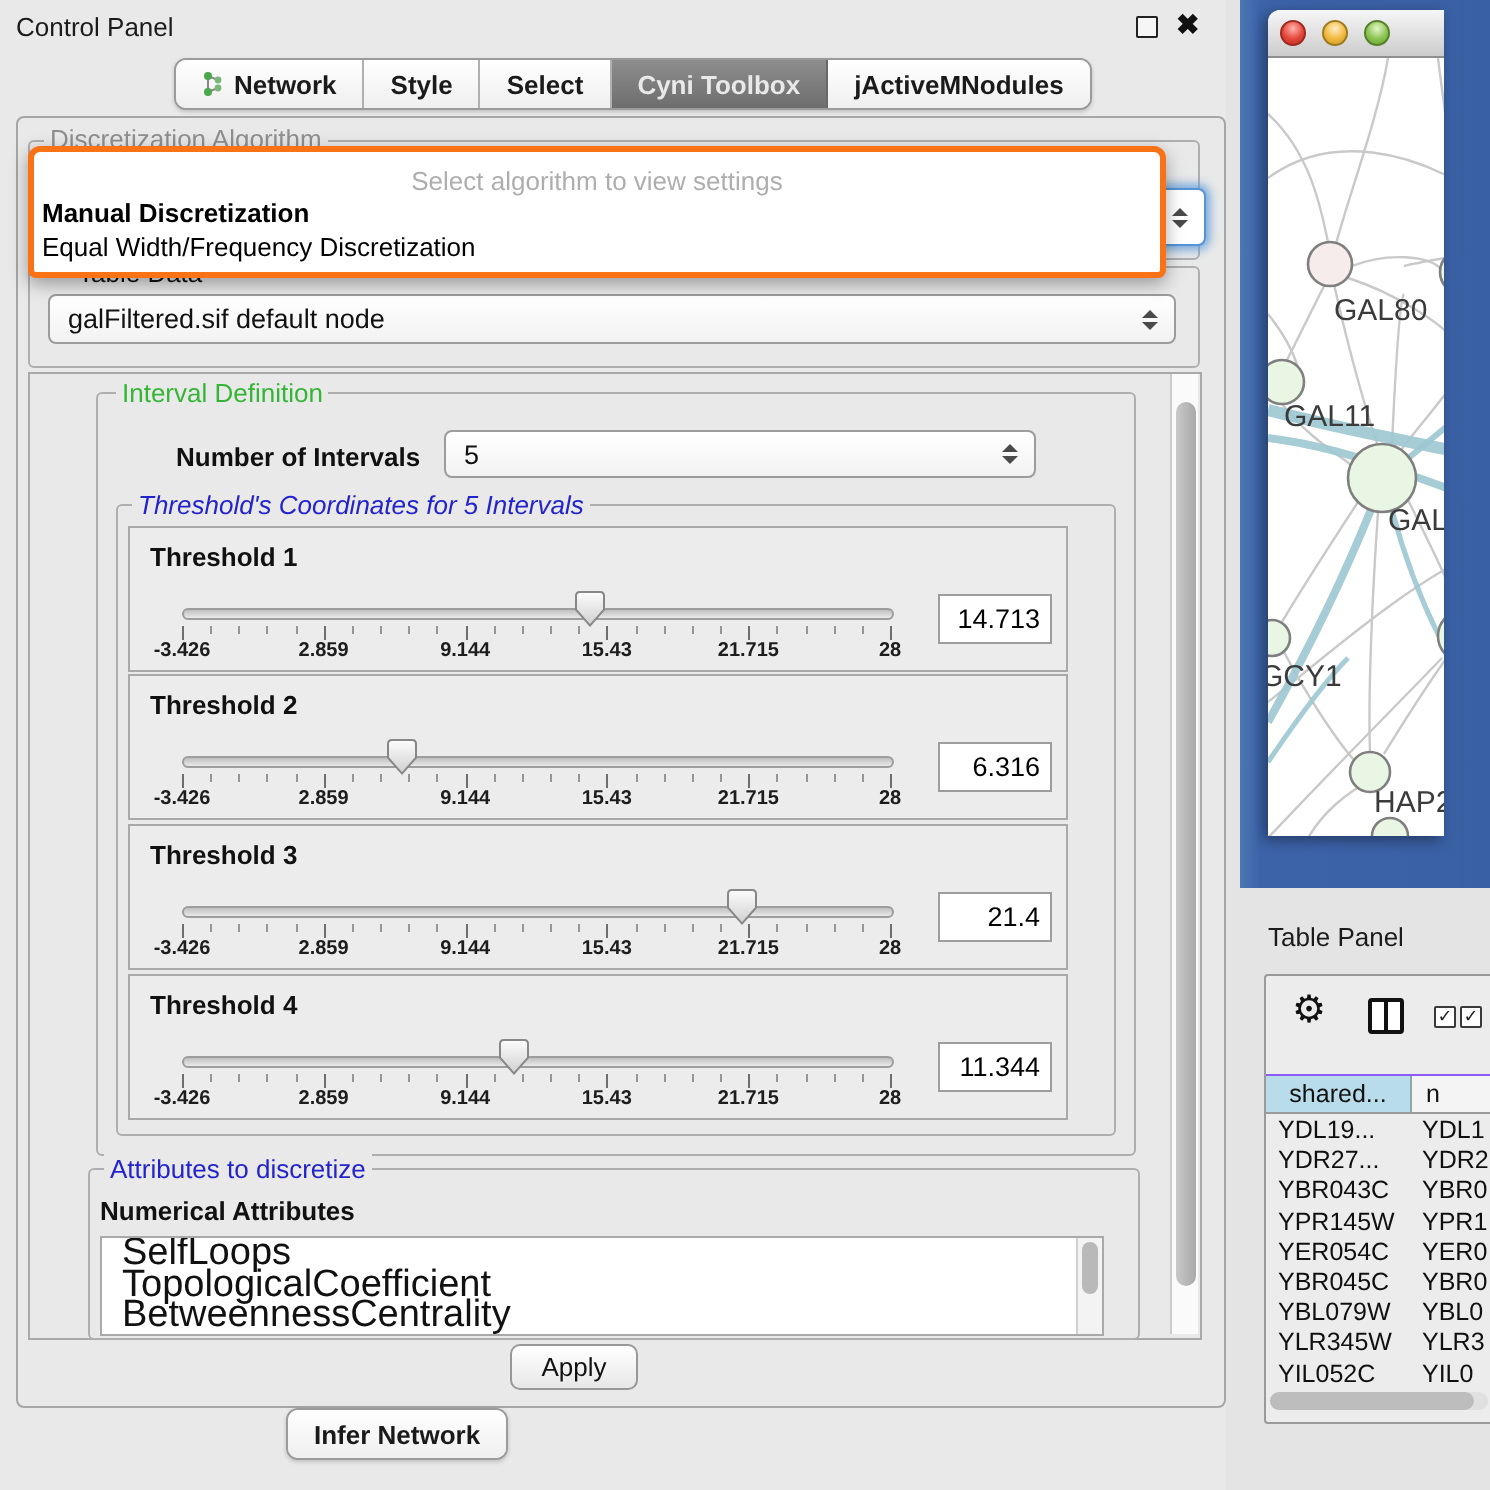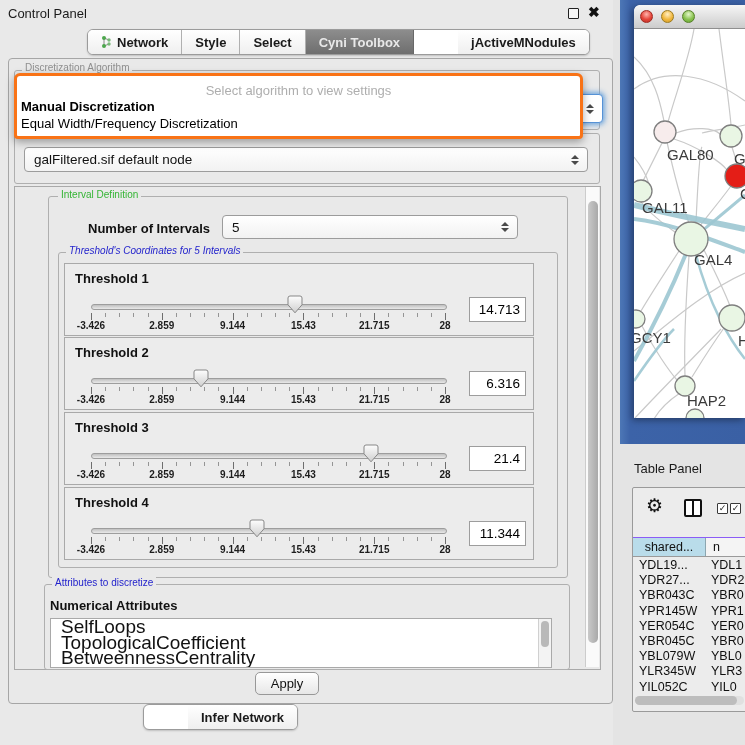--- a/index.html
+++ b/index.html
@@ -10,25 +10,25 @@
   }
   
   .left-panel{position:absolute;top:0;left:0;width:613px;height:745px;background:#e9e9e9;border-right:1px solid #bcbcbc;}
   .cp-title{position:absolute;left:8px;top:6px;font-size:13px;color:#1b1b1b;}
   .float-icon{position:absolute;left:568px;top:8px;width:9px;height:9px;border:1.5px solid #222;border-radius:1px;background:#f6f6f6;}
   .close-icon{position:absolute;left:588px;top:4px;font-size:14px;font-weight:bold;color:#111;}
   .tabbar{position:absolute;display:flex;border:1px solid #9b9b9b;border-radius:6px;overflow:hidden;background:#fff;box-shadow:0 1px 2px rgba(0,0,0,.18);height:24px;}
   .tabbar.top{top:29px;left:87px;}
   .tabbar.bottom{top:704px;left:143px;}
   .tab{padding:0 13px;display:flex;align-items:center;gap:5px;font-size:13px;font-weight:bold;color:#1a1a1a;border-right:1px solid #b0b0b0;background:linear-gradient(#ffffff,#efefef);white-space:nowrap;}
-  .tab:last-child{border-right:none;margin-left:44px;}
+  .tab:last-child{border-right:none;}
   .tab.active{background:linear-gradient(#8d8d8d,#6e6e6e);color:#e9e9e9;border-right-color:#686868;}
   .outer-panel{position:absolute;top:58px;left:8px;width:603px;height:644px;border:1px solid #a6a6a6;border-radius:4px;background:#e9e9e9;}
   .groupbox{position:absolute;border:1px solid #afafaf;border-radius:3px;}
-  .group-title{position:absolute;font-size:10px;background:#e9e9e9;padding:0 3px;white-space:nowrap;z-index:4;}
+  .group-title{position:absolute;font-size:13px;background:#e9e9e9;padding:0 3px;white-space:nowrap;z-index:4;}
   .gt-gray{color:#8f8f8f;}
   .gt-black{color:#141414;font-weight:normal;}
   .gt-green{color:#35b535;}
   .gt-blue{color:#2323cc;}
   .combo{position:absolute;background:linear-gradient(#ffffff,#f2f2f2);border:1px solid #9c9c9c;border-radius:4px;font-size:13.5px;color:#111;display:flex;align-items:center;padding-left:9px;box-sizing:border-box;}
   .spin{position:absolute;right:8px;top:50%;transform:translateY(-50%);display:flex;flex-direction:column;gap:2px;}
   .spin i{display:block;width:0;height:0;border-left:4px solid transparent;border-right:4px solid transparent;}
   .spin .up{border-bottom:4px solid #4a4a4a;}
   .spin .dn{border-top:4px solid #4a4a4a;}
   .combo-remnant{position:absolute;top:94px;left:576px;width:25px;height:27px;background:#fff;border:1px solid #5692d6;border-radius:4px;box-shadow:0 0 5px 2px rgba(96,158,219,.85);z-index:20;}
@@ -55,21 +55,21 @@
   .th-value{position:absolute;top:33px;left:404px;width:50px;height:23px;background:#fff;border:1px solid #9d9d9d;font-size:13.5px;color:#000;display:flex;align-items:center;justify-content:flex-end;padding-right:5px;}
   
   .attr-list{position:absolute;top:618px;left:50px;width:500px;height:48px;background:#fff;border:1px solid #a9a9a9;overflow:hidden;}
   .attr-item{font-size:19px;color:#111;padding-left:10px;line-height:15.5px;white-space:nowrap;}
   .attr-scroll{position:absolute;right:0;top:0;width:12px;height:100%;background:#f3f3f3;border-left:1px solid #d0d0d0;}
   .attr-scroll-thumb{position:absolute;top:2px;left:1.5px;width:8px;height:26px;background:#b9b9b9;border-radius:4px;}
   .apply-btn{position:absolute;top:672px;left:255px;width:62px;height:21px;background:linear-gradient(#ffffff,#e7e7e7);border:1px solid #989898;border-radius:5px;font-size:13px;color:#111;display:flex;align-items:center;justify-content:center;}
   
   .right-col{position:absolute;top:0;left:613px;width:132px;height:745px;background:#e4e4e4;}
   .desktop{position:absolute;top:0;left:7px;width:125px;height:444px;background:linear-gradient(90deg,#4d77b6 0,#3c63a8 10px,#3a60a4 100%);}
-  .net-frame{position:absolute;top:5px;left:21px;width:111px;height:413px;background:#fff;border-radius:6px 0 0 0;box-shadow:-2px 2px 7px rgba(0,0,0,.4);overflow:hidden;}
+  .net-frame{position:absolute;top:5px;left:21px;width:88px;height:413px;background:#fff;border-radius:6px 0 0 0;box-shadow:-2px 2px 7px rgba(0,0,0,.4);overflow:hidden;}
   .net-titlebar{height:23px;background:linear-gradient(#f6f6f6,#cccccc);border-bottom:1px solid #8f8f8f;border-radius:6px 0 0 0;display:flex;align-items:center;padding-left:6px;gap:8px;}
   .tl{width:13px;height:13px;border-radius:50%;box-sizing:border-box;}
   .tl.red{background:radial-gradient(circle at 50% 30%,#ffb4ad,#e4453a 55%,#b92f26);border:1px solid #a02921;}
   .tl.yellow{background:radial-gradient(circle at 50% 30%,#ffeec2,#f1b83f 55%,#cf9a27);border:1px solid #9c7a1e;}
   .tl.green{background:radial-gradient(circle at 50% 30%,#e3f6c9,#8ac350 55%,#64a433);border:1px solid #557f28;}
   .net-canvas{position:relative;width:111px;height:390px;background:#fff;}
   .tp-title{position:absolute;top:461px;left:21px;font-size:13px;color:#1b1b1b;}
   .tp-panel{position:absolute;top:487px;left:19px;width:113px;height:223px;background:#ececec;border:1px solid #9a9a9a;border-radius:2px;overflow:hidden;}
   .tp-toolbar{position:relative;height:49px;}
   .gear-icon{position:absolute;left:13px;top:8px;font-size:19px;color:#111;line-height:19px;}

